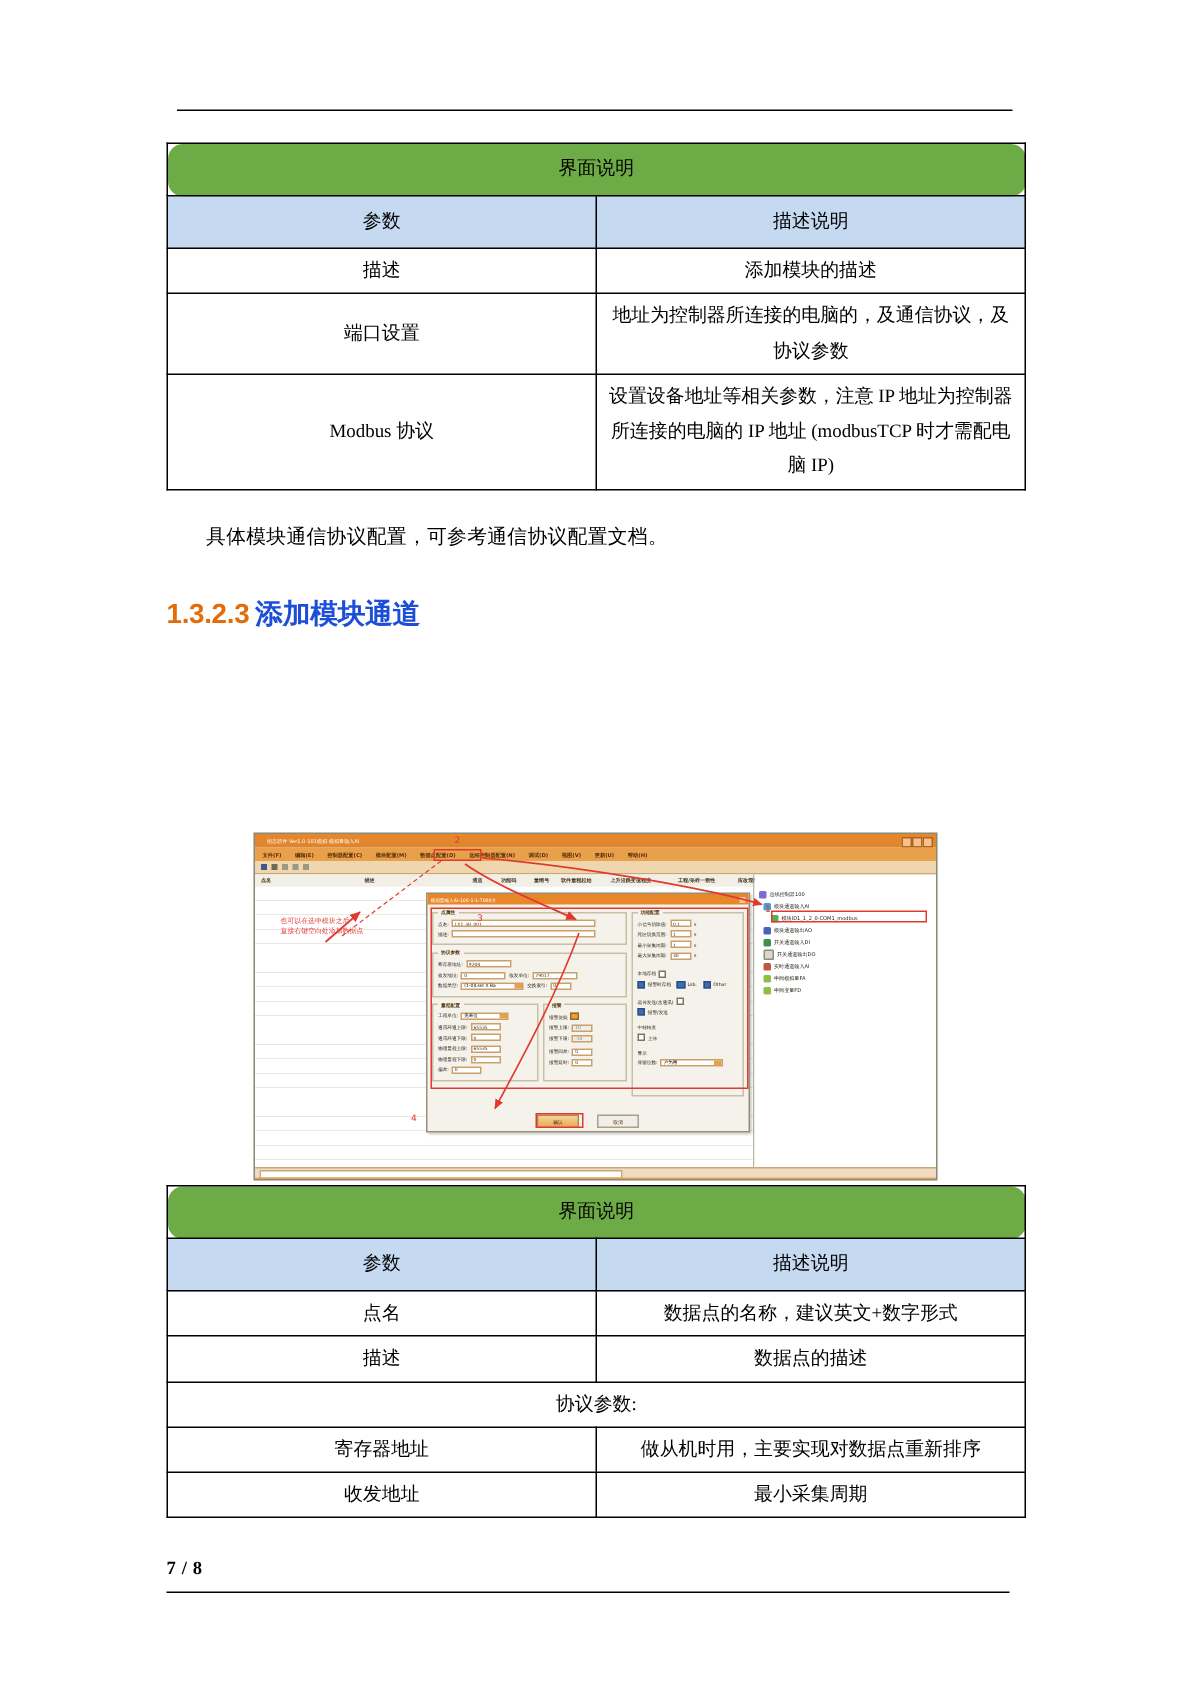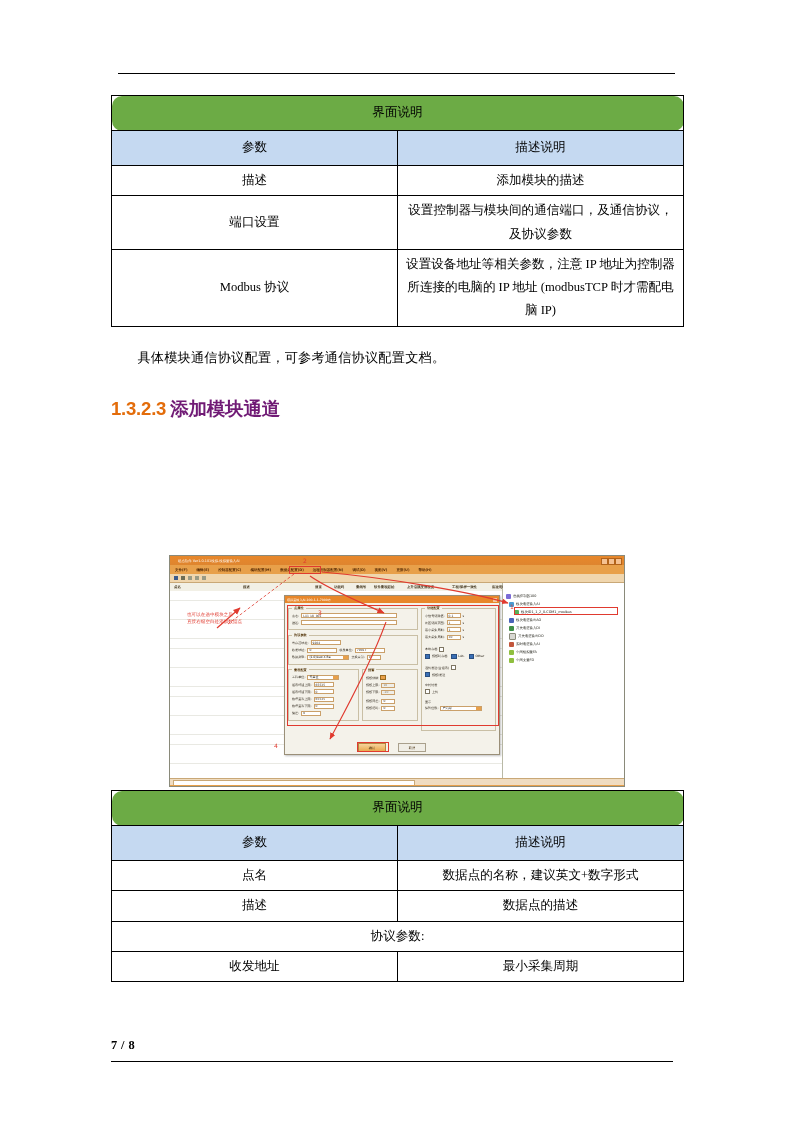--- a/index.html
+++ b/index.html
@@ -80,21 +80,21 @@
   
   h2.section {
     font-family: "Liberation Sans", "DejaVu Sans", sans-serif;
     font-size: 18.5px;
     font-weight: bold;
     margin: 0;
     line-height: 1.25;
     letter-spacing: -0.2px;
   }
   h2.section .num { color: #E36C0A; }
-  h2.section .ttl { color: #701a75; padding-left: 4px; }
+  h2.section .ttl { color: #1d4ed8; padding-left: 4px; }
   
   .footer-rule {
     position: absolute;
     left: 111px;
     top: 1061px;
     width: 562px;
     height: 0;
     border-top: 1.5px solid #000000;
   }
   .footer {
@@ -435,21 +435,21 @@
         <tr>
           <td class="th-blue col-a">参数</td>
           <td class="th-blue col-b">描述说明</td>
         </tr>
         <tr>
           <td class="col-a">描述</td>
           <td class="col-b">添加模块的描述</td>
         </tr>
         <tr>
           <td class="col-a">端口设置</td>
-          <td class="col-b cell-multi">设置控制器与模块间的通信端口，及通信协议，及协议参数</td>
+          <td class="col-b cell-multi">地址为控制器所连接的电脑的，及通信协议，及协议参数</td>
         </tr>
         <tr>
           <td class="col-a">Modbus 协议</td>
           <td class="col-b cell-multi">设置设备地址等相关参数，注意 IP 地址为控制器所连接的电脑的 IP 地址 (modbusTCP 时才需配电脑 IP)</td>
         </tr>
       </tbody>
     </table>
 
     <div class="gap-a"></div>
 
@@ -800,20 +800,24 @@
           <td class="col-b">数据点的名称，建议英文+数字形式</td>
         </tr>
         <tr>
           <td class="col-a">描述</td>
           <td class="col-b">数据点的描述</td>
         </tr>
         <tr>
           <td colspan="2">协议参数:</td>
         </tr>
         <tr>
+          <td class="col-a">寄存器地址</td>
+          <td class="col-b">做从机时用，主要实现对数据点重新排序</td>
+        </tr>
+        <tr>
           <td class="col-a">收发地址</td>
           <td class="col-b">最小采集周期</td>
         </tr>
       </tbody>
     </table>
   </div>
 
   <div class="footer">
     <span class="f-right">7 / 8</span>
   </div>

